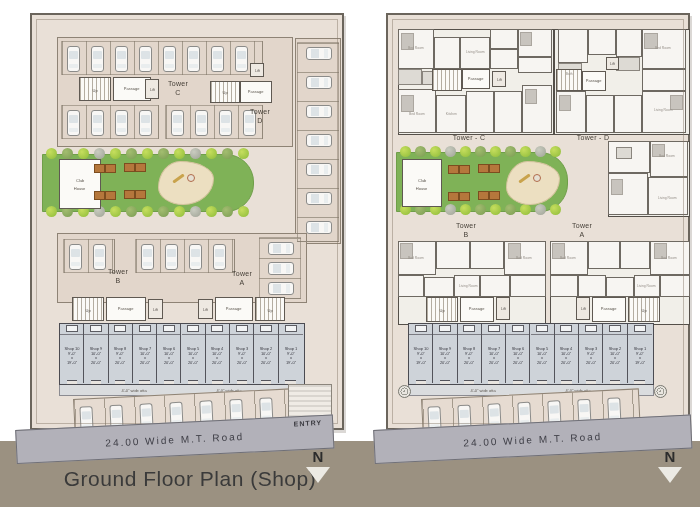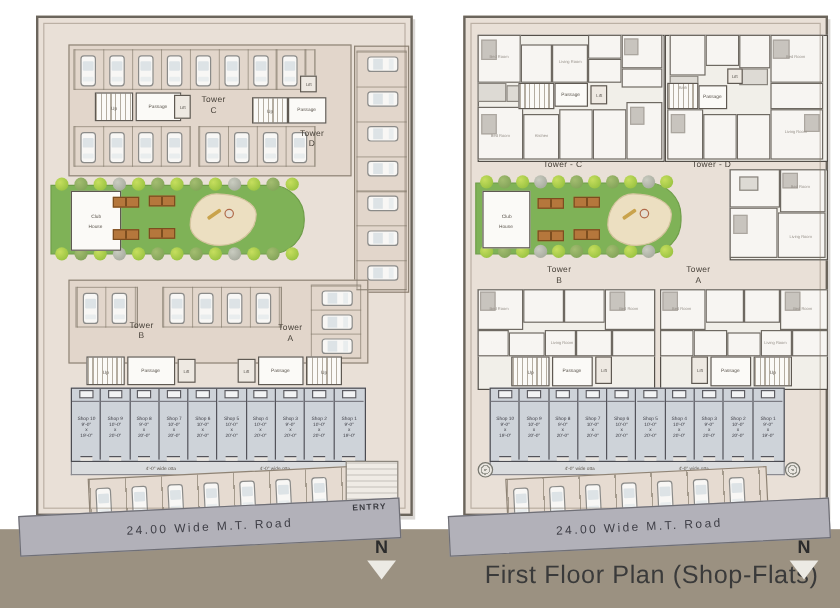--- a/index.html
+++ b/index.html
@@ -665,22 +665,22 @@
 
   <div class="road" id="roadL" style="left:16px;top:430px;width:318px">
     <span class="roadtxt">24.00 Wide  M.T. Road</span>
     <span class="entry">ENTRY</span>
   </div>
 
   <div class="road" id="roadR" style="left:374px;top:430px;width:318px">
     <span class="roadtxt">24.00 Wide  M.T. Road</span>
   </div>
 
-
-  <div class="title" style="left:398px;top:468px;width:290px">First Floor Plan (Shop-Flats)</div>
+  <div class="title" style="left:55px;top:467px;width:270px">Ground Floor Plan (Shop)</div>
+
 
   <div class="north" style="left:303px;top:448px">
     <span>N</span>
   </div>
   <div class="north" style="left:655px;top:448px">
     <span>N</span>
   </div>
 
 </div>
 

